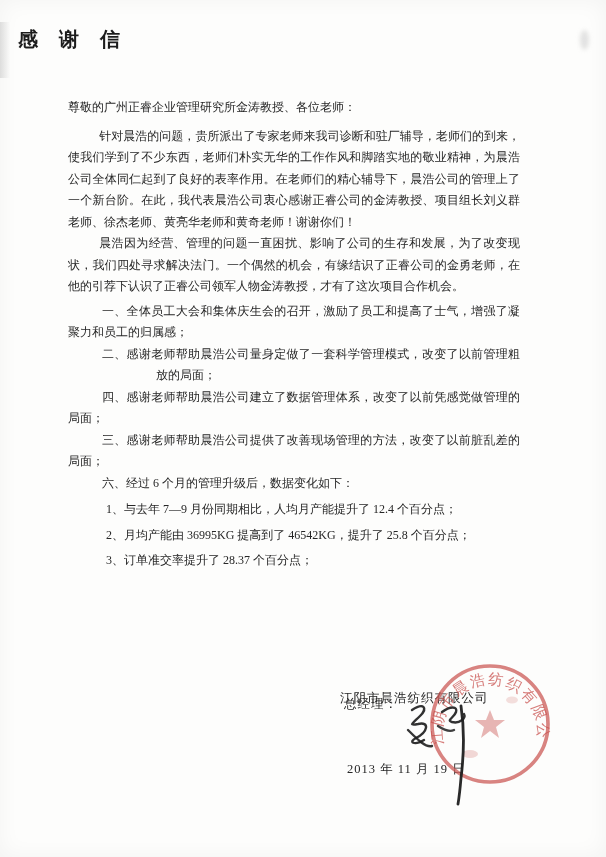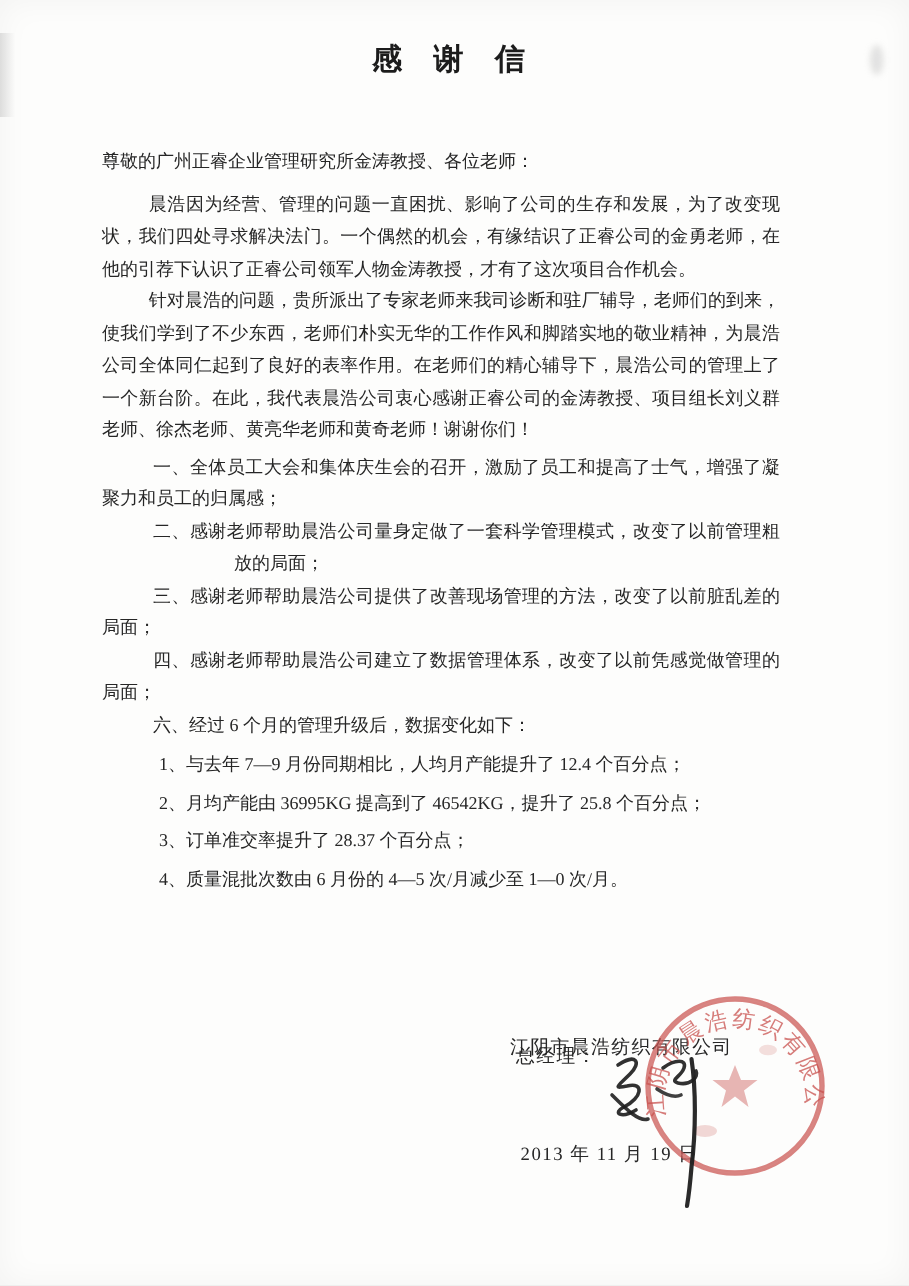--- a/index.html
+++ b/index.html
@@ -9,26 +9,27 @@
     height: 857px;
     margin: 0 auto;
     background: #fdfdfc;
     overflow: hidden;
     font-family: "Liberation Serif", "DejaVu Serif", serif;
     color: #262626;
     box-shadow: inset 0 0 22px rgba(0,0,0,0.045);
   }
   .title {
     margin: 26px 0 0 0;
-    text-align: center;
+    text-align: left;
     font-size: 20px;
     font-weight: 600;
     letter-spacing: 8px;
     color: #1c1c1c;
     white-space: nowrap;
+    padding-left: 18px;
   }
   .content {
     margin-left: 68px;
     width: 452px;
     font-size: 12px;
     line-height: 21.5px;
     text-align: justify;
   }
   .salutation { margin-top: 44px; }
   .greeting   { margin-top: 7px; text-indent: 2.6em; }
@@ -77,36 +78,35 @@
 <div class="page">
 
   <div class="smudge-left"></div>
   <div class="smudge-topright"></div>
 
   <h1 class="title">感 谢 信</h1>
 
   <div class="content">
     <div class="salutation">尊敬的广州正睿企业管理研究所金涛教授、各位老师：</div>
 
+    <div class="para">针对晨浩的问题，贵所派出了专家老师来我司诊断和驻厂辅导，老师们的到来，使我们学到了不少东西，老师们朴实无华的工作作风和脚踏实地的敬业精神，为晨浩公司全体同仁起到了良好的表率作用。在老师们的精心辅导下，晨浩公司的管理上了一个新台阶。在此，我代表晨浩公司衷心感谢正睿公司的金涛教授、项目组长刘义群老师、徐杰老师、黄亮华老师和黄奇老师！谢谢你们！</div>
     <div class="para">晨浩因为经营、管理的问题一直困扰、影响了公司的生存和发展，为了改变现状，我们四处寻求解决法门。一个偶然的机会，有缘结识了正睿公司的金勇老师，在他的引荐下认识了正睿公司领军人物金涛教授，才有了这次项目合作机会。</div>
-    <div class="para">针对晨浩的问题，贵所派出了专家老师来我司诊断和驻厂辅导，老师们的到来，使我们学到了不少东西，老师们朴实无华的工作作风和脚踏实地的敬业精神，为晨浩公司全体同仁起到了良好的表率作用。在老师们的精心辅导下，晨浩公司的管理上了一个新台阶。在此，我代表晨浩公司衷心感谢正睿公司的金涛教授、项目组长刘义群老师、徐杰老师、黄亮华老师和黄奇老师！谢谢你们！</div>
 
     <div class="num-list">
       <div class="item-flush">一、全体员工大会和集体庆生会的召开，激励了员工和提高了士气，增强了凝聚力和员工的归属感；</div>
       <div class="item-deep">二、感谢老师帮助晨浩公司量身定做了一套科学管理模式，改变了以前管理粗放的局面；</div>
+      <div class="item-flush">四、感谢老师帮助晨浩公司建立了数据管理体系，改变了以前凭感觉做管理的局面；</div>
       <div class="item-flush">三、感谢老师帮助晨浩公司提供了改善现场管理的方法，改变了以前脏乱差的局面；</div>
-      <div class="item-flush">四、感谢老师帮助晨浩公司建立了数据管理体系，改变了以前凭感觉做管理的局面；</div>
       <div class="item-flush">六、经过 6 个月的管理升级后，数据变化如下：</div>
     </div>
 
     <div class="sub-list">
       <div class="sub-item">1、与去年 7—9 月份同期相比，人均月产能提升了 12.4 个百分点；</div>
       <div class="sub-item">2、月均产能由 36995KG 提高到了 46542KG，提升了 25.8 个百分点；</div>
       <div class="sub-item">3、订单准交率提升了 28.37 个百分点；</div>
-      <div class="sub-item">4、质量混批次数由 6 月份的 4—5 次/月减少至 1—0 次/月。</div>
     </div>
   </div>
 
   <div class="sig-company">江阴市晨浩纺织有限公司</div>
   <div class="sig-role">总经理：</div>
   <div class="sig-date">2013 年 11 月 19 日</div>
 
   <svg class="seal-svg" viewBox="0 0 128 132" aria-hidden="true">
     <circle cx="64" cy="66" r="58" fill="none" stroke="#c9524f" stroke-width="3.6" opacity="0.72"></circle>
     <circle cx="64" cy="66" r="58" fill="none" stroke="#d98e8c" stroke-width="1" opacity="0.35"></circle>

